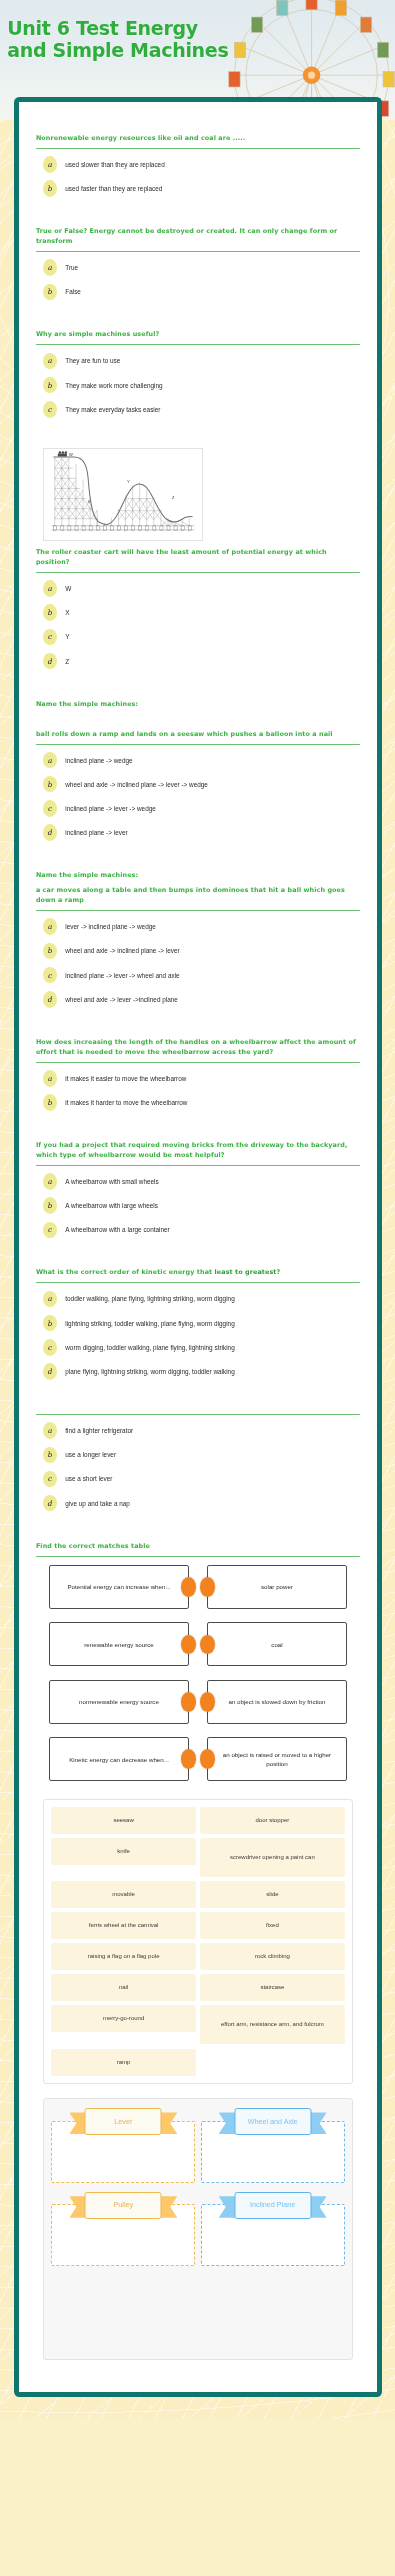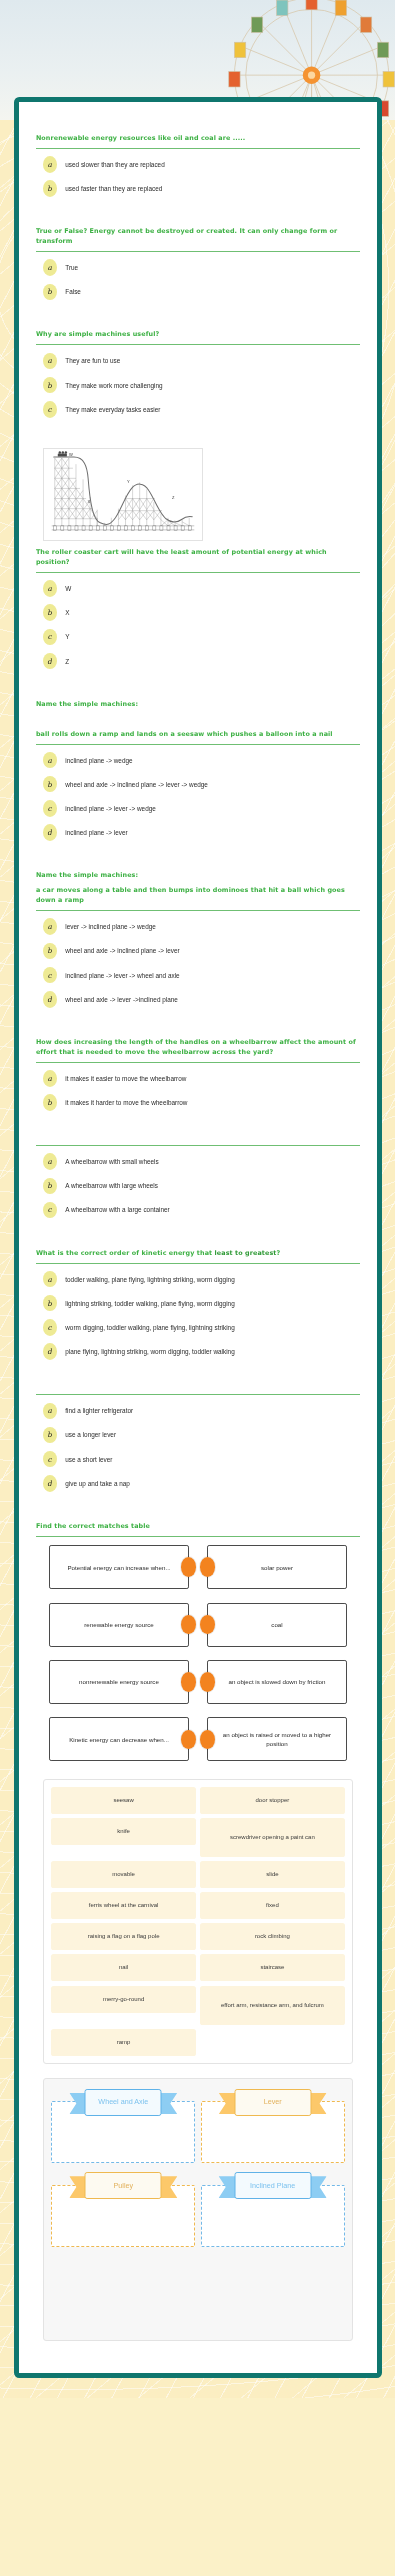--- a/index.html
+++ b/index.html
@@ -272,20 +272,21 @@
         <rect x="204" y="318" width="22" height="30" fill="#7ec4bd"></rect>
         <rect x="147" y="29" width="22" height="30" fill="#7ec4bd"></rect>
         <rect x="98" y="62" width="22" height="30" fill="#6f9a57"></rect>
         <rect x="65" y="111" width="22" height="30" fill="#efc23b"></rect>
         <rect x="54" y="168" width="22" height="30" fill="#e4612f"></rect>
         <rect x="65" y="225" width="22" height="30" fill="#d8492f"></rect>
         <rect x="98" y="274" width="22" height="30" fill="#eea02f"></rect>
         <rect x="147" y="318" width="22" height="30" fill="#c8472f"></rect>
       </g>
     </svg>
+    <div class="hero-title">Unit 6 Test Energy and Simple Machines</div>
   </div>
 
   <div class="card">
     <div class="card-top-spacer"></div>
 
     <div class="q-block">
       <div class="q-text">Nonrenewable energy resources like oil and coal are .....</div>
       <hr class="q-rule">
       <div class="opt">
         <span class="opt-bubble">a</span>
@@ -548,20 +549,21 @@
         <span class="opt-bubble">a</span>
         <span class="opt-label">it makes it easier to move the wheelbarrow</span>
       </div>
       <div class="opt">
         <span class="opt-bubble">b</span>
         <span class="opt-label">it makes it harder to move the wheelbarrow</span>
       </div>
     </div>
 
     <div class="q-block">
+      <div class="q-text">If you had a project that required moving bricks from the driveway to the backyard, which type of wheelbarrow would be most helpful?</div>
       <hr class="q-rule">
       <div class="opt">
         <span class="opt-bubble">a</span>
         <span class="opt-label">A wheelbarrow with small wheels</span>
       </div>
       <div class="opt">
         <span class="opt-bubble">b</span>
         <span class="opt-label">A wheelbarrow with large wheels</span>
       </div>
       <div class="opt">
@@ -671,42 +673,42 @@
         <div class="bank-cell">staircase</div>
         <div class="bank-cell">merry-go-round</div>
         <div class="bank-cell tall">effort arm, resistance arm, and fulcrum</div>
         <div class="bank-cell">ramp</div>
         <div class="bank-cell blank"></div>
       </div>
     </div>
 
     <div class="board">
       <div class="board-grid">
+        <div class="cat">
+          <div class="ribbon">
+            <span class="ribbon-tail-l"></span>
+            <span class="ribbon-tail-r"></span>
+            <div class="ribbon-body">Lever</div>
+          </div>
+          <div class="cat-drop"></div>
+        </div>
+
         <div class="cat blue">
           <div class="ribbon">
             <span class="ribbon-tail-l"></span>
             <span class="ribbon-tail-r"></span>
             <div class="ribbon-body">Wheel and Axle</div>
           </div>
           <div class="cat-drop"></div>
         </div>
 
         <div class="cat">
           <div class="ribbon">
             <span class="ribbon-tail-l"></span>
             <span class="ribbon-tail-r"></span>
-            <div class="ribbon-body">Lever</div>
-          </div>
-          <div class="cat-drop"></div>
-        </div>
-
-        <div class="cat">
-          <div class="ribbon">
-            <span class="ribbon-tail-l"></span>
-            <span class="ribbon-tail-r"></span>
             <div class="ribbon-body">Pulley</div>
           </div>
           <div class="cat-drop"></div>
         </div>
 
         <div class="cat blue">
           <div class="ribbon">
             <span class="ribbon-tail-l"></span>
             <span class="ribbon-tail-r"></span>
             <div class="ribbon-body">Inclined Plane</div>

